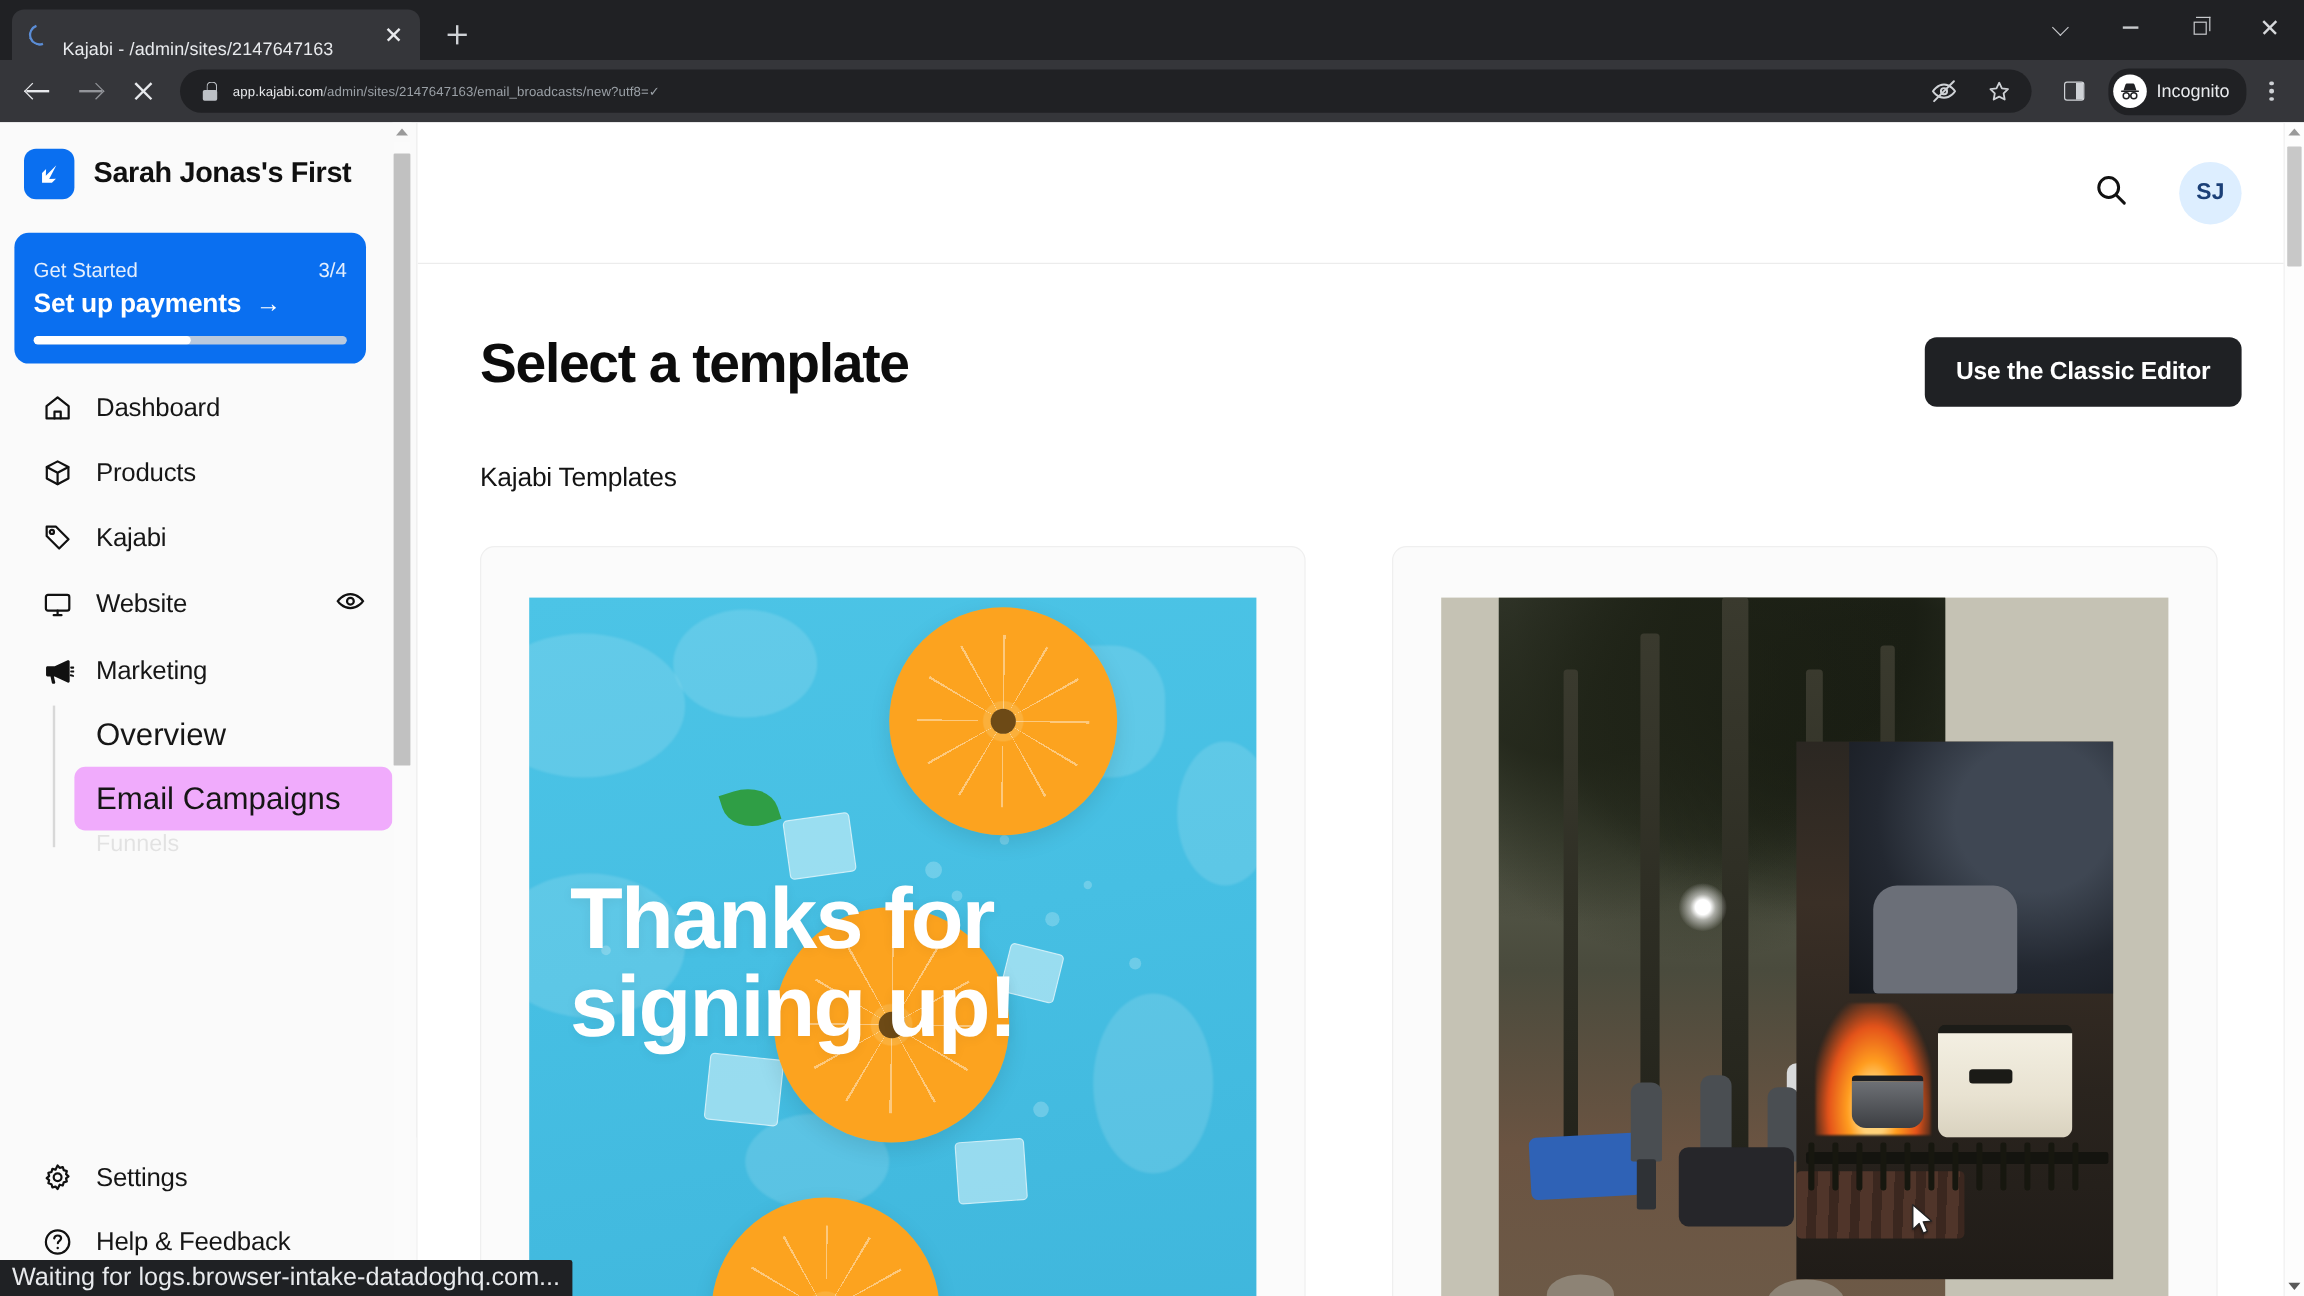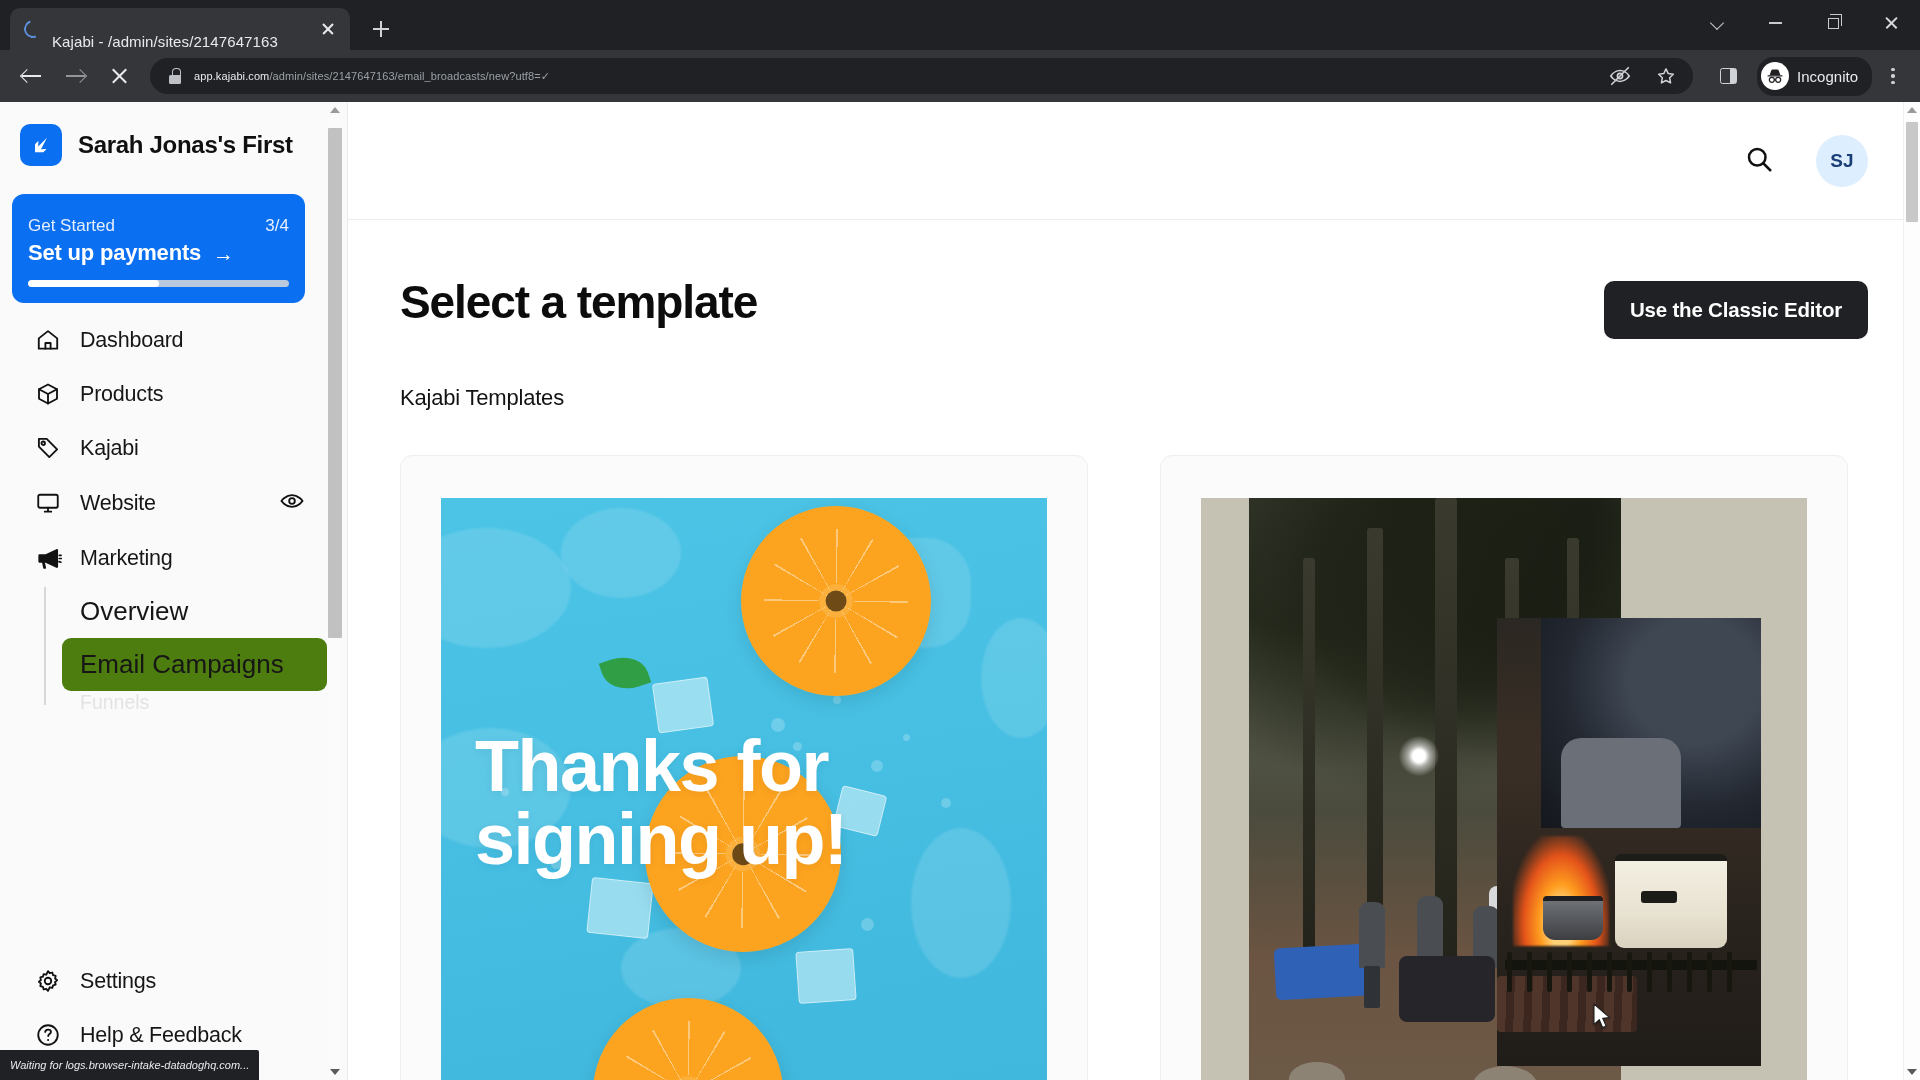--- a/index.html
+++ b/index.html
@@ -167,21 +167,21 @@
 
   .nav { padding: 10px 0 0 0; }
   .nav-item { display:flex; align-items:center; gap: 18px; padding: 13px 10px 13px 22px; margin: 0 12px 0 12px; border-radius: 8px; }
   .nav-item .ico { width: 28px; height: 28px; flex:0 0 28px; display:flex; align-items:center; justify-content:center; }
   .nav-label { font-size: 21.5px; color: #161616; letter-spacing: -.2px; }
   .nav-item .trailing { margin-left: auto; display:flex; align-items:center; }
 
   .subnav { position: relative; margin-left: 44px; padding-left: 0; }
   .subnav::before { content:""; position:absolute; left: 0; top: 2px; bottom: -14px; width: 1.5px; background: #d8d8d8; }
   .subnav-item { margin-left: 18px; padding: 11px 18px; border-radius: 9px; font-size: 26px; color:#161616; display:block; }
-  .subnav-item.active { background: #4d7c0f; }
+  .subnav-item.active { background: #f0abfc; }
   .subnav-fade {
     margin-left: 62px; height: 26px; font-size: 19.5px; color: rgba(22,22,22,.10);
     padding-left: 18px; overflow:hidden;
   }
 
   .side-bottom { padding: 6px 0 18px 0; background: #fafafa; }
 
   
   .side-sb { position:absolute; right: 4px; top: 0; bottom: 0; width: 16px; background: #fafafa; }
   .side-sb .sb-track { position:absolute; left:1px; right:1px; top:16px; bottom:16px; background:#fbfbfb; }
@@ -322,22 +322,22 @@
   .cursor { position: absolute; width: 0; height: 0; z-index: 50; }
   .cursor svg { display:block; filter: drop-shadow(0 1px 1px rgba(0,0,0,.35)); }
 
   
   .main-sb { position:absolute; right: 0; top: 0; bottom: 0; width: 17px; background:#fdfdfd; border-left:1px solid #f0f0f0; z-index: 30; }
   .main-sb .sb-thumb { position:absolute; left:2px; right:2px; background:#c8c8c8; border-radius:1px; }
 
   
   .status-bubble {
     position:absolute; left: 0; bottom: 0; height: 30px; background:#1f2124; color:#e8eaed;
-    font-size: 11px; display:flex; align-items:center; padding: 0 10px; z-index: 60;
-    white-space: nowrap; border-top-right-radius: 2px; font-style: italic;
+    font-size: 21px; display:flex; align-items:center; padding: 0 10px; z-index: 60;
+    white-space: nowrap; border-top-right-radius: 2px;
   }
 </style>
 </head>
 <body>
 
 <div class="browser">
 
   <div class="tabstrip">
     <div class="tab">
       <div class="tab-spinner"></div>

